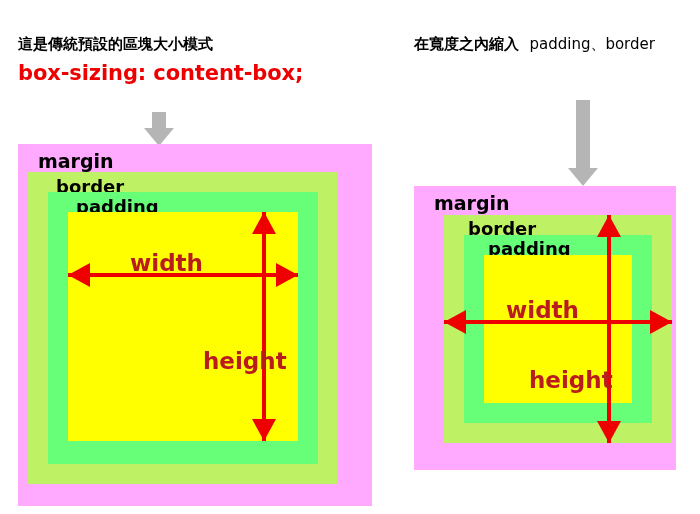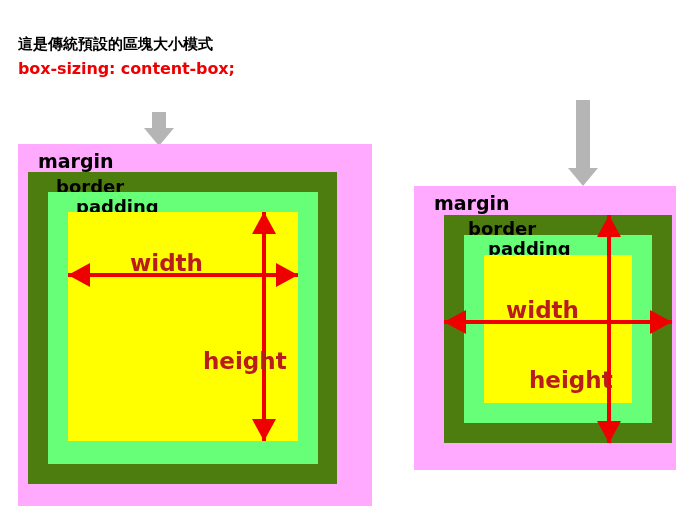--- a/index.html
+++ b/index.html
@@ -33,21 +33,21 @@
     font-size: 15px;
     color: #000000;
     font-weight: bold;
   }
   .caption .line.thin {
     font-weight: bold;
   }
   .caption .line.code {
     color: #ee0000;
     font-weight: bold;
-    font-size: 16px;
+    font-size: 21px;
     letter-spacing: -0.1px;
   }
   .caption .line .plain {
     font-weight: normal;
   }
 
   #caption-left  { left: 18px;  top: 16px; }
   #caption-right { left: 414px; top: 16px; }
 
   
@@ -76,21 +76,21 @@
   
   .boxmodel {
     position: absolute;
     box-sizing: border-box;
   }
   .layer {
     position: absolute;
     box-sizing: border-box;
   }
   .layer-margin  { background: #ffaaff; padding-left: 36px; }
-  .layer-border  { background: #4d7c0f; }
+  .layer-border  { background: #bef264; }
   .layer-padding { background: #66ff77; }
   .layer-content { background: #ffff00; }
 
   .layer-label {
     position: absolute;
     font-size: 18px;
     font-weight: bold;
     color: #000000;
     white-space: nowrap;
     line-height: 1;
@@ -203,20 +203,21 @@
 
     <div class="measure measure-v" style="left:244px; top:68px; width:4px; height:229px;">
       <div class="bar"></div>
       <div class="cap-top"></div>
       <div class="cap-bottom"></div>
     </div>
     <span class="measure-label" style="left:185px; top:206px; font-size:23px;">height</span>
   </div>
 
   <div class="caption" id="caption-right">
+    <span class="line thin"><span>在寬度之內縮入</span>&nbsp;&nbsp;<span class="plain">padding、border</span></span>
   </div>
 
   <div class="grey-arrow" style="left:583px; top:100px;">
     <div class="shaft" style="height:70px;"></div>
     <div class="head" style="top:68px;"></div>
   </div>
 
   <div class="boxmodel layer layer-margin" style="left:414px; top:186px; width:262px; height:284px;">
 
     <span class="layer-label" style="left:20px; top:8px; font-size:19px;">margin</span>

